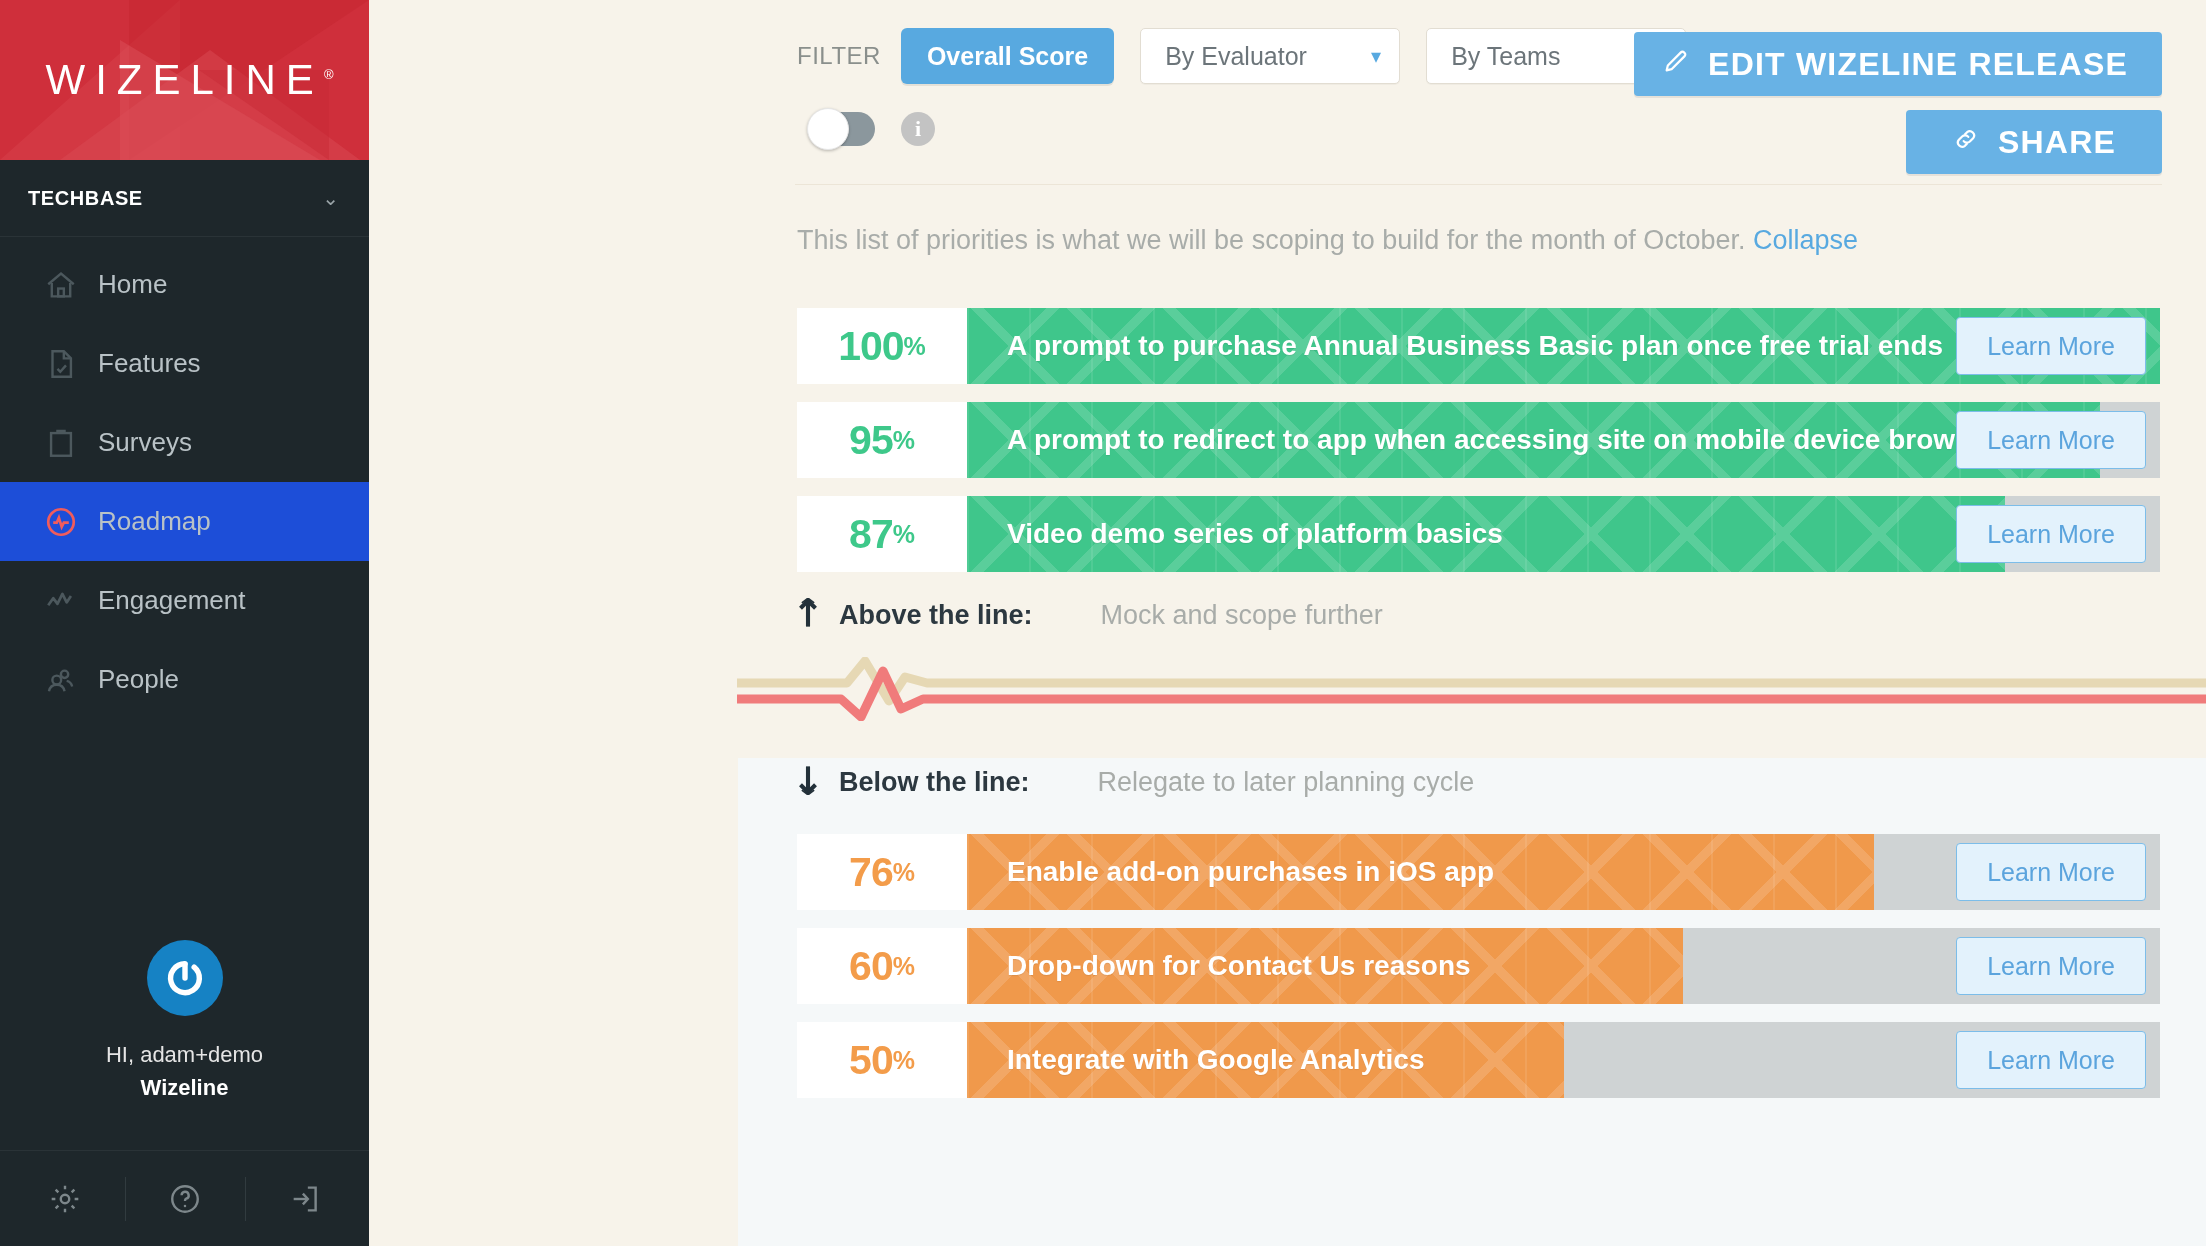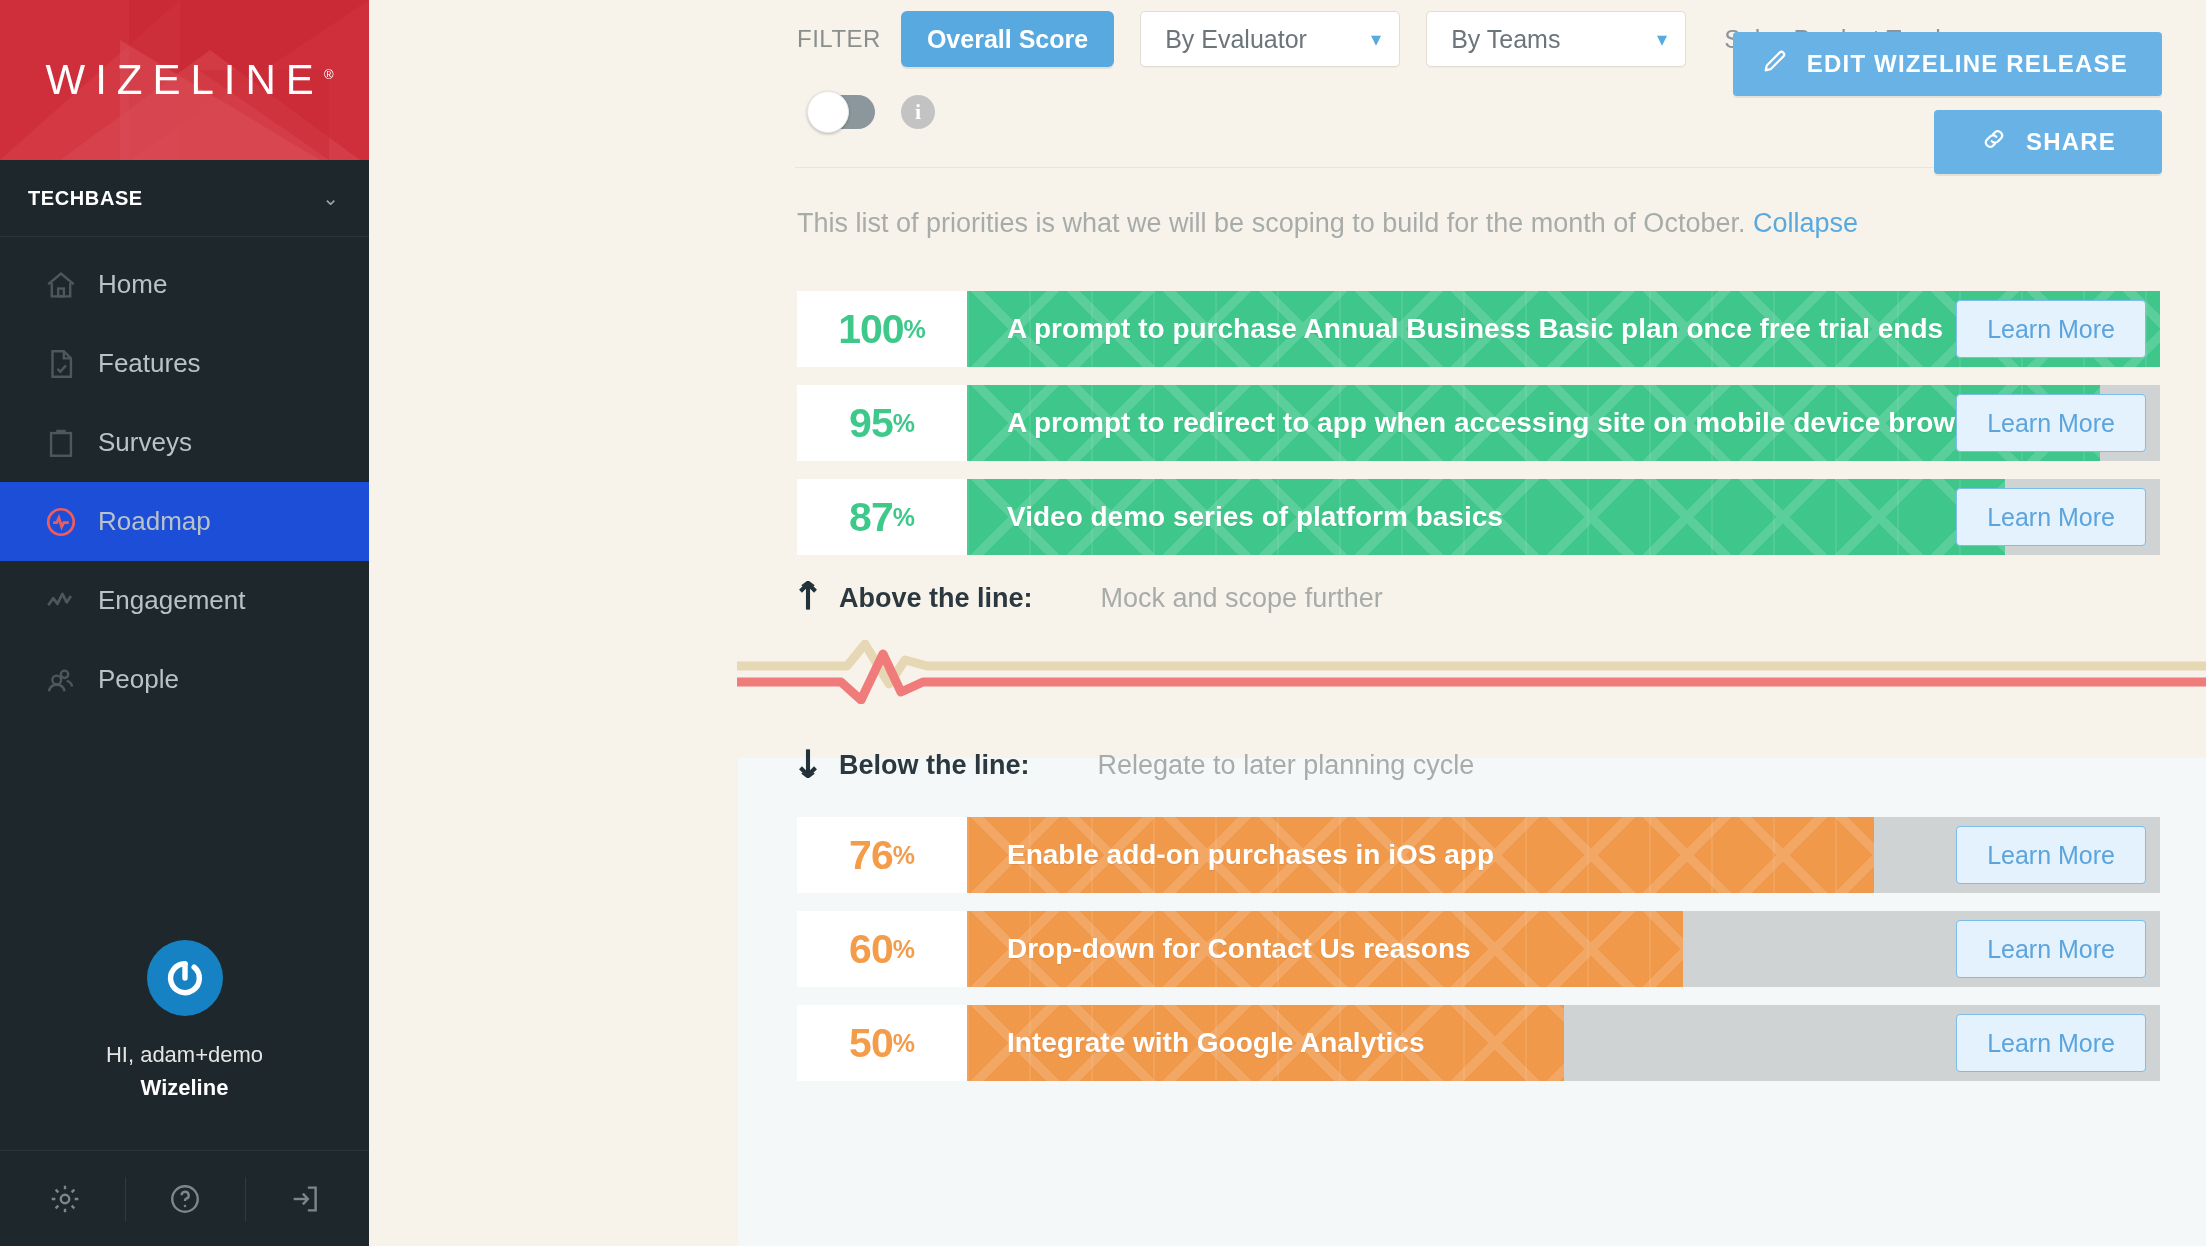--- a/index.html
+++ b/index.html
@@ -77,21 +77,21 @@
     width:120px; height:56px; display:flex; align-items:center; justify-content:center;
     color:#7d878b; cursor:pointer; position:relative;
   }
   .sf-btn + .sf-btn::before {
     content:""; position:absolute; left:0; top:6px; bottom:6px; width:1px; background:#313b3f;
   }
 
   
   .main { flex:1; height:1246px; position:relative; background:#f7f3ea; overflow:hidden; }
 
-  .topbar { padding:13px 0 0 0; }
+  .topbar { padding:30px 0 0 0; }
   .filter-row { display:flex; align-items:center; padding:0 0 0 428px; position:relative; margin-top:-2px;}
   .filter-label {
     color:#8a8f8c; font-size:24px; letter-spacing:.5px; margin-right:20px;
   }
   .btn-score {
     background:#58a9e0; color:#fff; border:none; border-radius:6px;
     padding:0 26px; height:56px; font-size:25px; font-weight:bold;
     font-family:"Liberation Sans", sans-serif; cursor:pointer;
     box-shadow:0 2px 0 rgba(0,0,0,.08);
   }
@@ -119,21 +119,21 @@
     width:34px; height:34px; border-radius:50%; background:#c3c3c3; color:#fff;
     display:flex; align-items:center; justify-content:center;
     font-size:22px; font-weight:bold; margin-left:26px; cursor:pointer;
     font-family:"Liberation Serif", serif;
   }
 
   .actions { position:absolute; top:32px; right:44px; text-align:right; }
   .btn-blue {
     background:#68b2e5; color:#fff; border:none; border-radius:4px;
     height:64px; display:inline-flex; align-items:center; justify-content:center;
-    gap:18px; font-size:24px; font-weight:bold; letter-spacing:1.2px;
+    gap:18px; font-size:32px; font-weight:bold; letter-spacing:1.2px;
     cursor:pointer; font-family:"Liberation Sans", sans-serif;
     box-shadow:0 2px 0 rgba(0,0,0,.07);
   }
   .btn-edit { padding:0 34px 0 28px; }
   .btn-share { padding:0 46px; margin-top:14px;margin-left:16px; }
 
   .divider-top { height:1px; background:#ece5d7; margin:38px 44px 0 426px; }
 
   .desc {
     padding:40px 0 0 428px; color:#a8aca9; font-size:27px;

